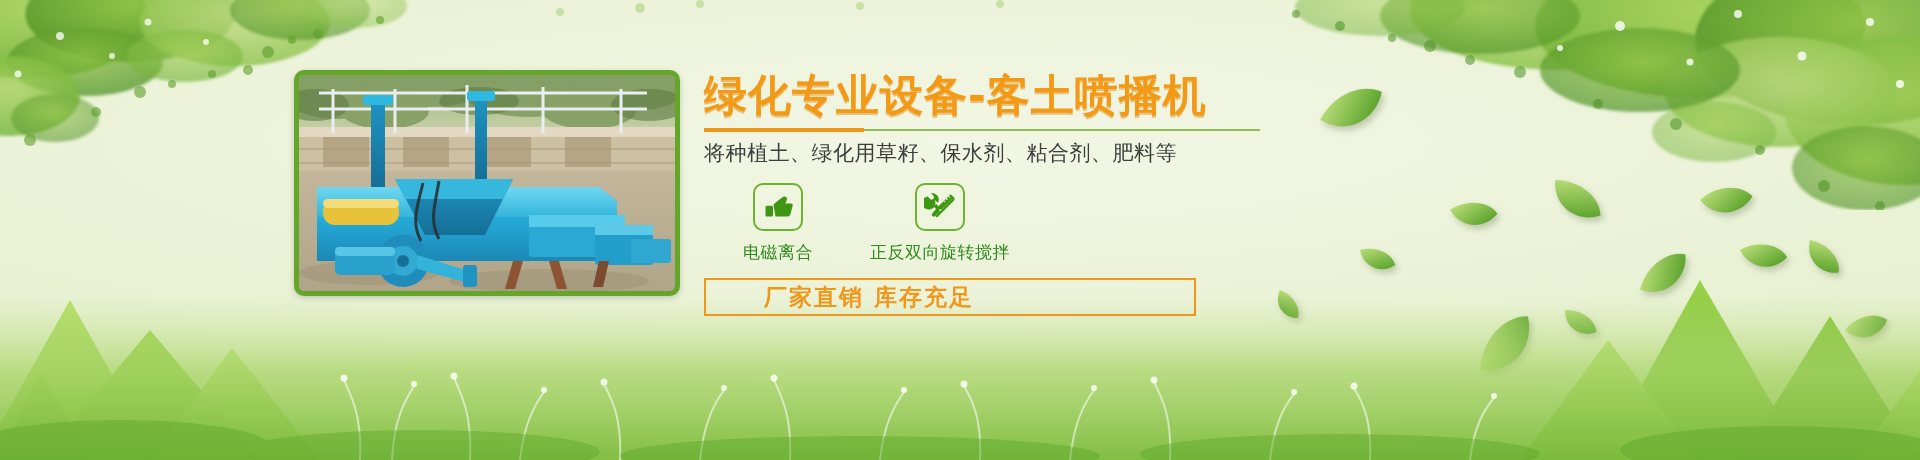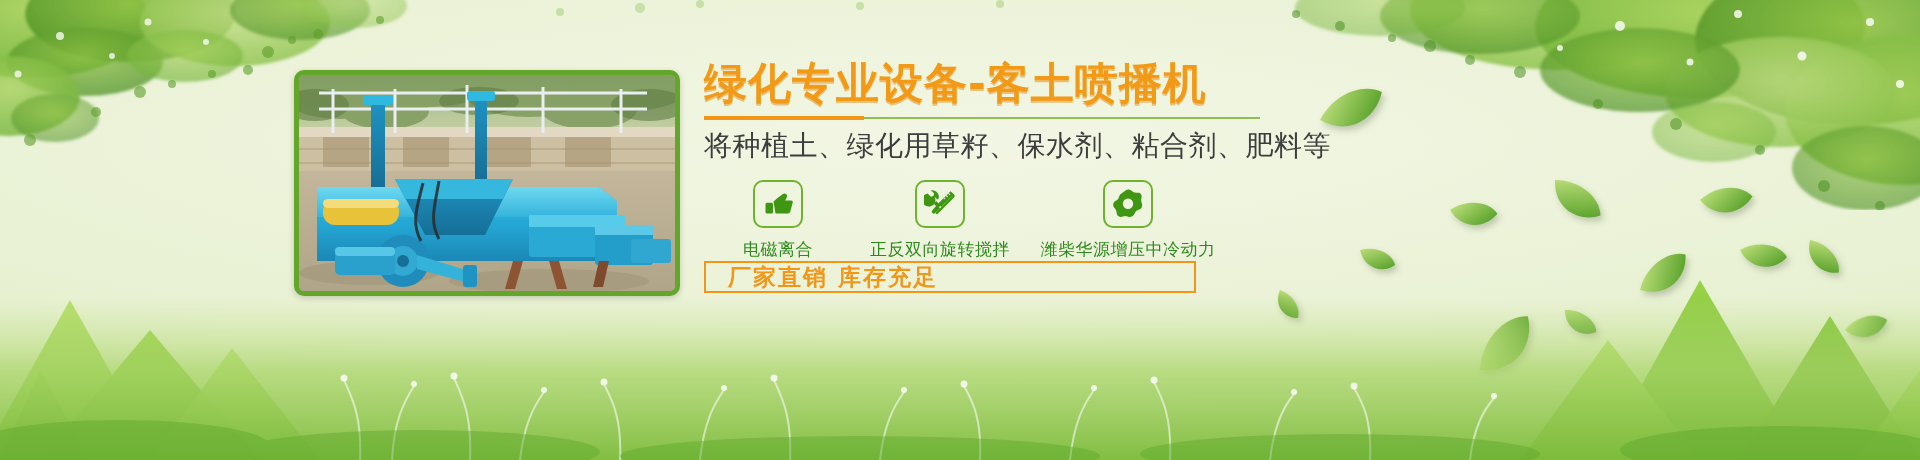--- a/index.html
+++ b/index.html
@@ -29,50 +29,50 @@
 
   
   .photo-frame {
     position:absolute; left:294px; top:70px; width:386px; height:226px;
     border:5px solid #63a62a; border-radius:10px; overflow:hidden;
     background:#8fb4c9; box-shadow:0 2px 6px rgba(0,0,0,.18);
   }
   .photo { position:absolute; inset:0; }
 
   
-  .content { position:absolute; left:704px; top:60px; width:620px; }
+  .content { position:absolute; left:704px; top:72px; width:620px; }
 
   .title {
     font-size:43px; font-weight:bold; letter-spacing:1px; line-height:1.08;
     color:#f29a16; white-space:nowrap;
     text-shadow:0 2px 0 rgba(210,130,10,.45), 1px 1px 0 #fff3d9;
   }
 
   .divider { position:relative; width:556px; height:4px; margin:10px 0 8px 0; }
   .divider .dl { position:absolute; left:0; top:0; width:160px; height:4px; background:#f0971a; }
   .divider .dr { position:absolute; left:160px; top:1px; width:396px; height:2px; background:#8fbf54; }
 
-  .sub { font-size:28px; line-height:1.28; color:#3d3d3d; letter-spacing:.5px; white-space:nowrap; }
+  .sub { font-size:21px; line-height:1.28; color:#3d3d3d; letter-spacing:.5px; white-space:nowrap; }
 
   
   .features { display:flex; margin-top:16px; }
   .feature { display:flex; flex-direction:column; align-items:center; }
   .feature-1 { width:148px; }
   .feature-2 { width:176px;text-align:right; }
   .feature-3 { width:200px; }
   .icon-box {
     width:50px; height:48px; border:2px solid #6fb22e; border-radius:10px;
     display:flex; align-items:center; justify-content:center; background:transparent;
   }
   .icon-label { margin-top:10px; font-size:17px; color:#2f8a1e; white-space:nowrap; letter-spacing:.5px; }
 
   
   .cta {
-    position:relative; width:492px; height:32px;
-    border:2px solid #f0971a; display:flex; align-items:center;
+    position:relative; margin-top:14px; width:492px; height:38px;
+    border:2px solid #f0971a; display:flex; align-items:center;padding-left:36px;
   }
   .cta-text {
     flex:1; padding-left:22px; font-size:23px; font-weight:bold; color:#f0971a;
     letter-spacing:2px; white-space:nowrap;
   }
   .cta-btn {
     height:100%; background:#f0971a; color:#ffffff; font-size:22px; font-weight:bold;
     display:flex; align-items:center; padding:0 16px; letter-spacing:1px; white-space:nowrap;
     cursor:pointer;
   }
@@ -459,45 +459,20 @@
             <g stroke="#ddeccb" stroke-width="1.1">
               <path d="M17.6 6.6 L21.2 10.2"></path>
               <path d="M20.0 4.4 L23.6 8.0"></path>
               <path d="M22.6 2.4 L26.0 5.8"></path>
             </g>
           </svg>
         </div>
         <div class="icon-label">正反双向旋转搅拌</div>
       </div>
 
-      <div class="feature feature-3">
-        <div class="icon-box">
-          <svg width="30" height="30" viewBox="0 0 30 30">
-            <path fill="#3f9612" fill-rule="evenodd" d="
-              M15 0.5
-              C18.3 0.5 19.2 3.0 21.6 3.6
-              C24.0 4.2 26.1 2.6 28.0 5.2
-              C29.6 7.4 27.8 9.3 28.2 11.8
-              C28.6 14.2 30.0 15.6 28.6 18.4
-              C27.4 20.9 24.9 20.3 23.2 21.9
-              C21.4 23.6 21.6 26.2 18.8 27.6
-              C16.2 28.9 14.6 27.0 12.2 27.0
-              C9.8 27.0 8.1 28.9 5.6 27.3
-              C3.2 25.8 4.0 23.3 3.0 21.2
-              C2.0 19.0 -0.4 18.1 0.3 15.0
-              C0.9 12.2 3.5 12.0 5.0 10.1
-              C6.4 8.2 6.0 5.6 8.8 4.2
-              C11.2 3.0 12.4 0.5 15 0.5 Z
-              M15 9.6
-              A5.2 5.2 0 1 0 15 20.0
-              A5.2 5.2 0 1 0 15 9.6 Z"></path>
-          </svg>
-        </div>
-        <div class="icon-label">潍柴华源增压中冷动力</div>
-      </div>
     </div>
 
     <div class="cta">
       <span class="cta-text">厂家直销  库存充足</span>
     </div>
 
   </div>
 </div>
 
 </body></html>

